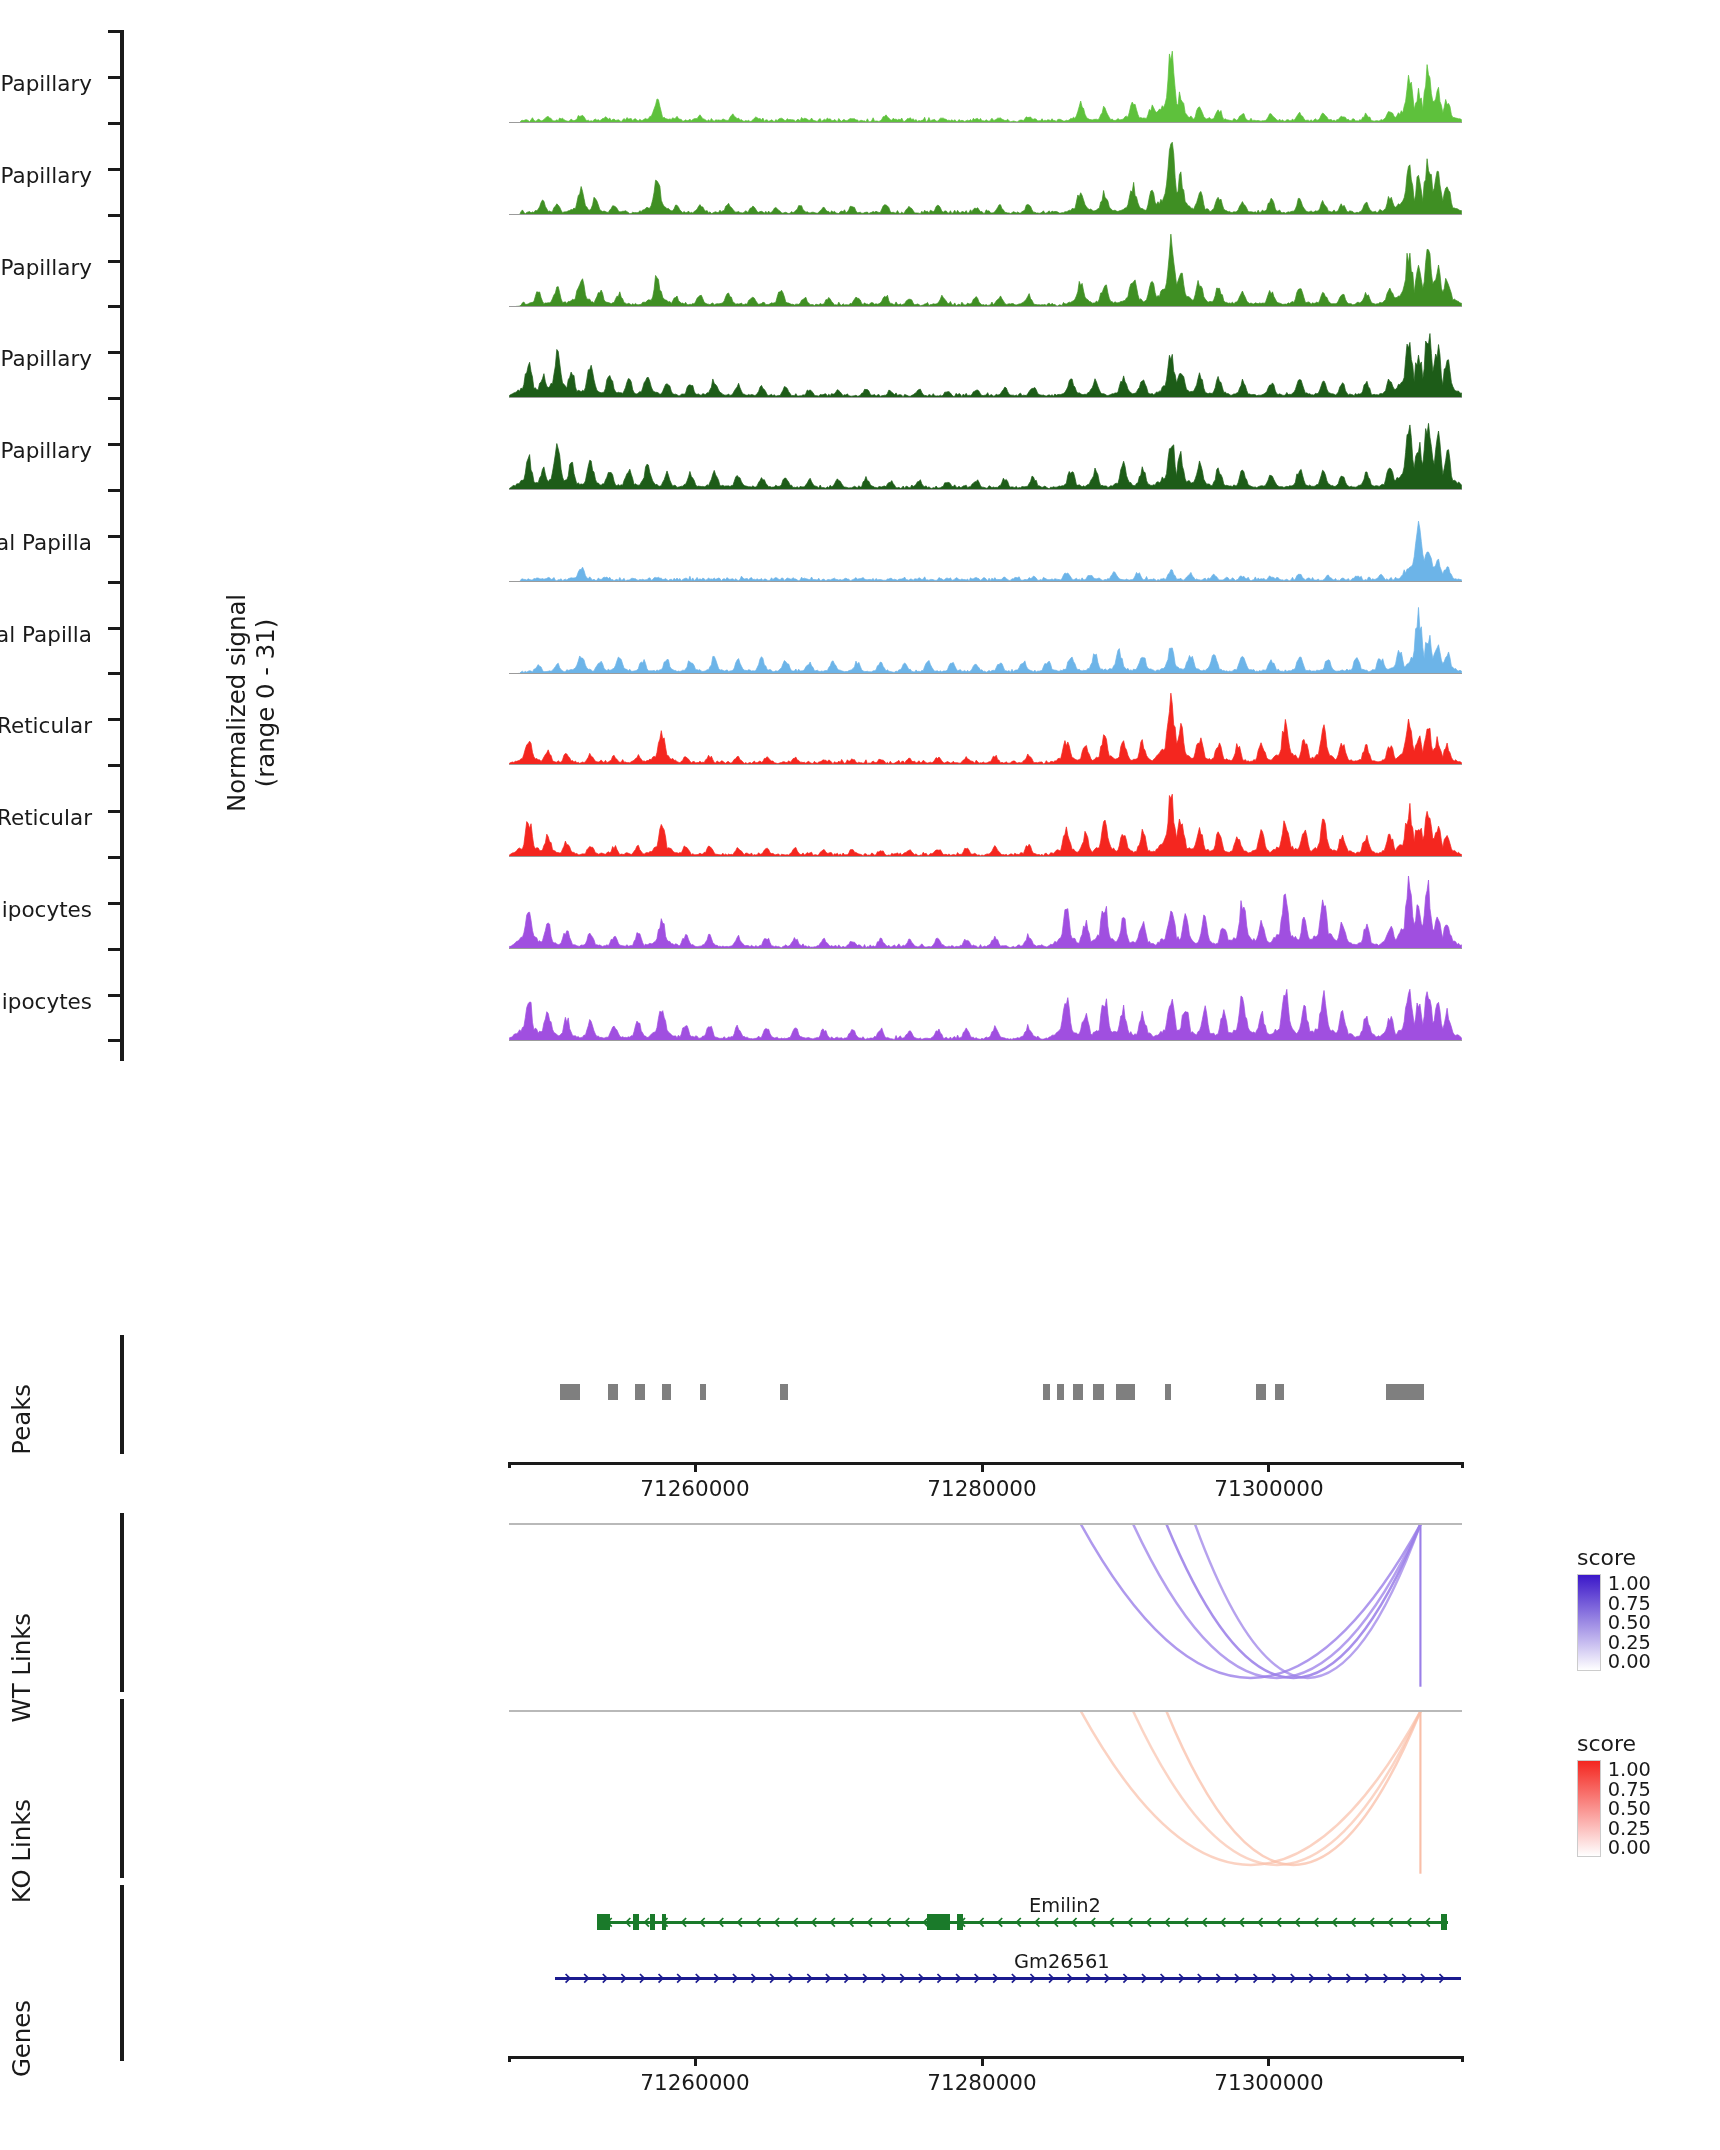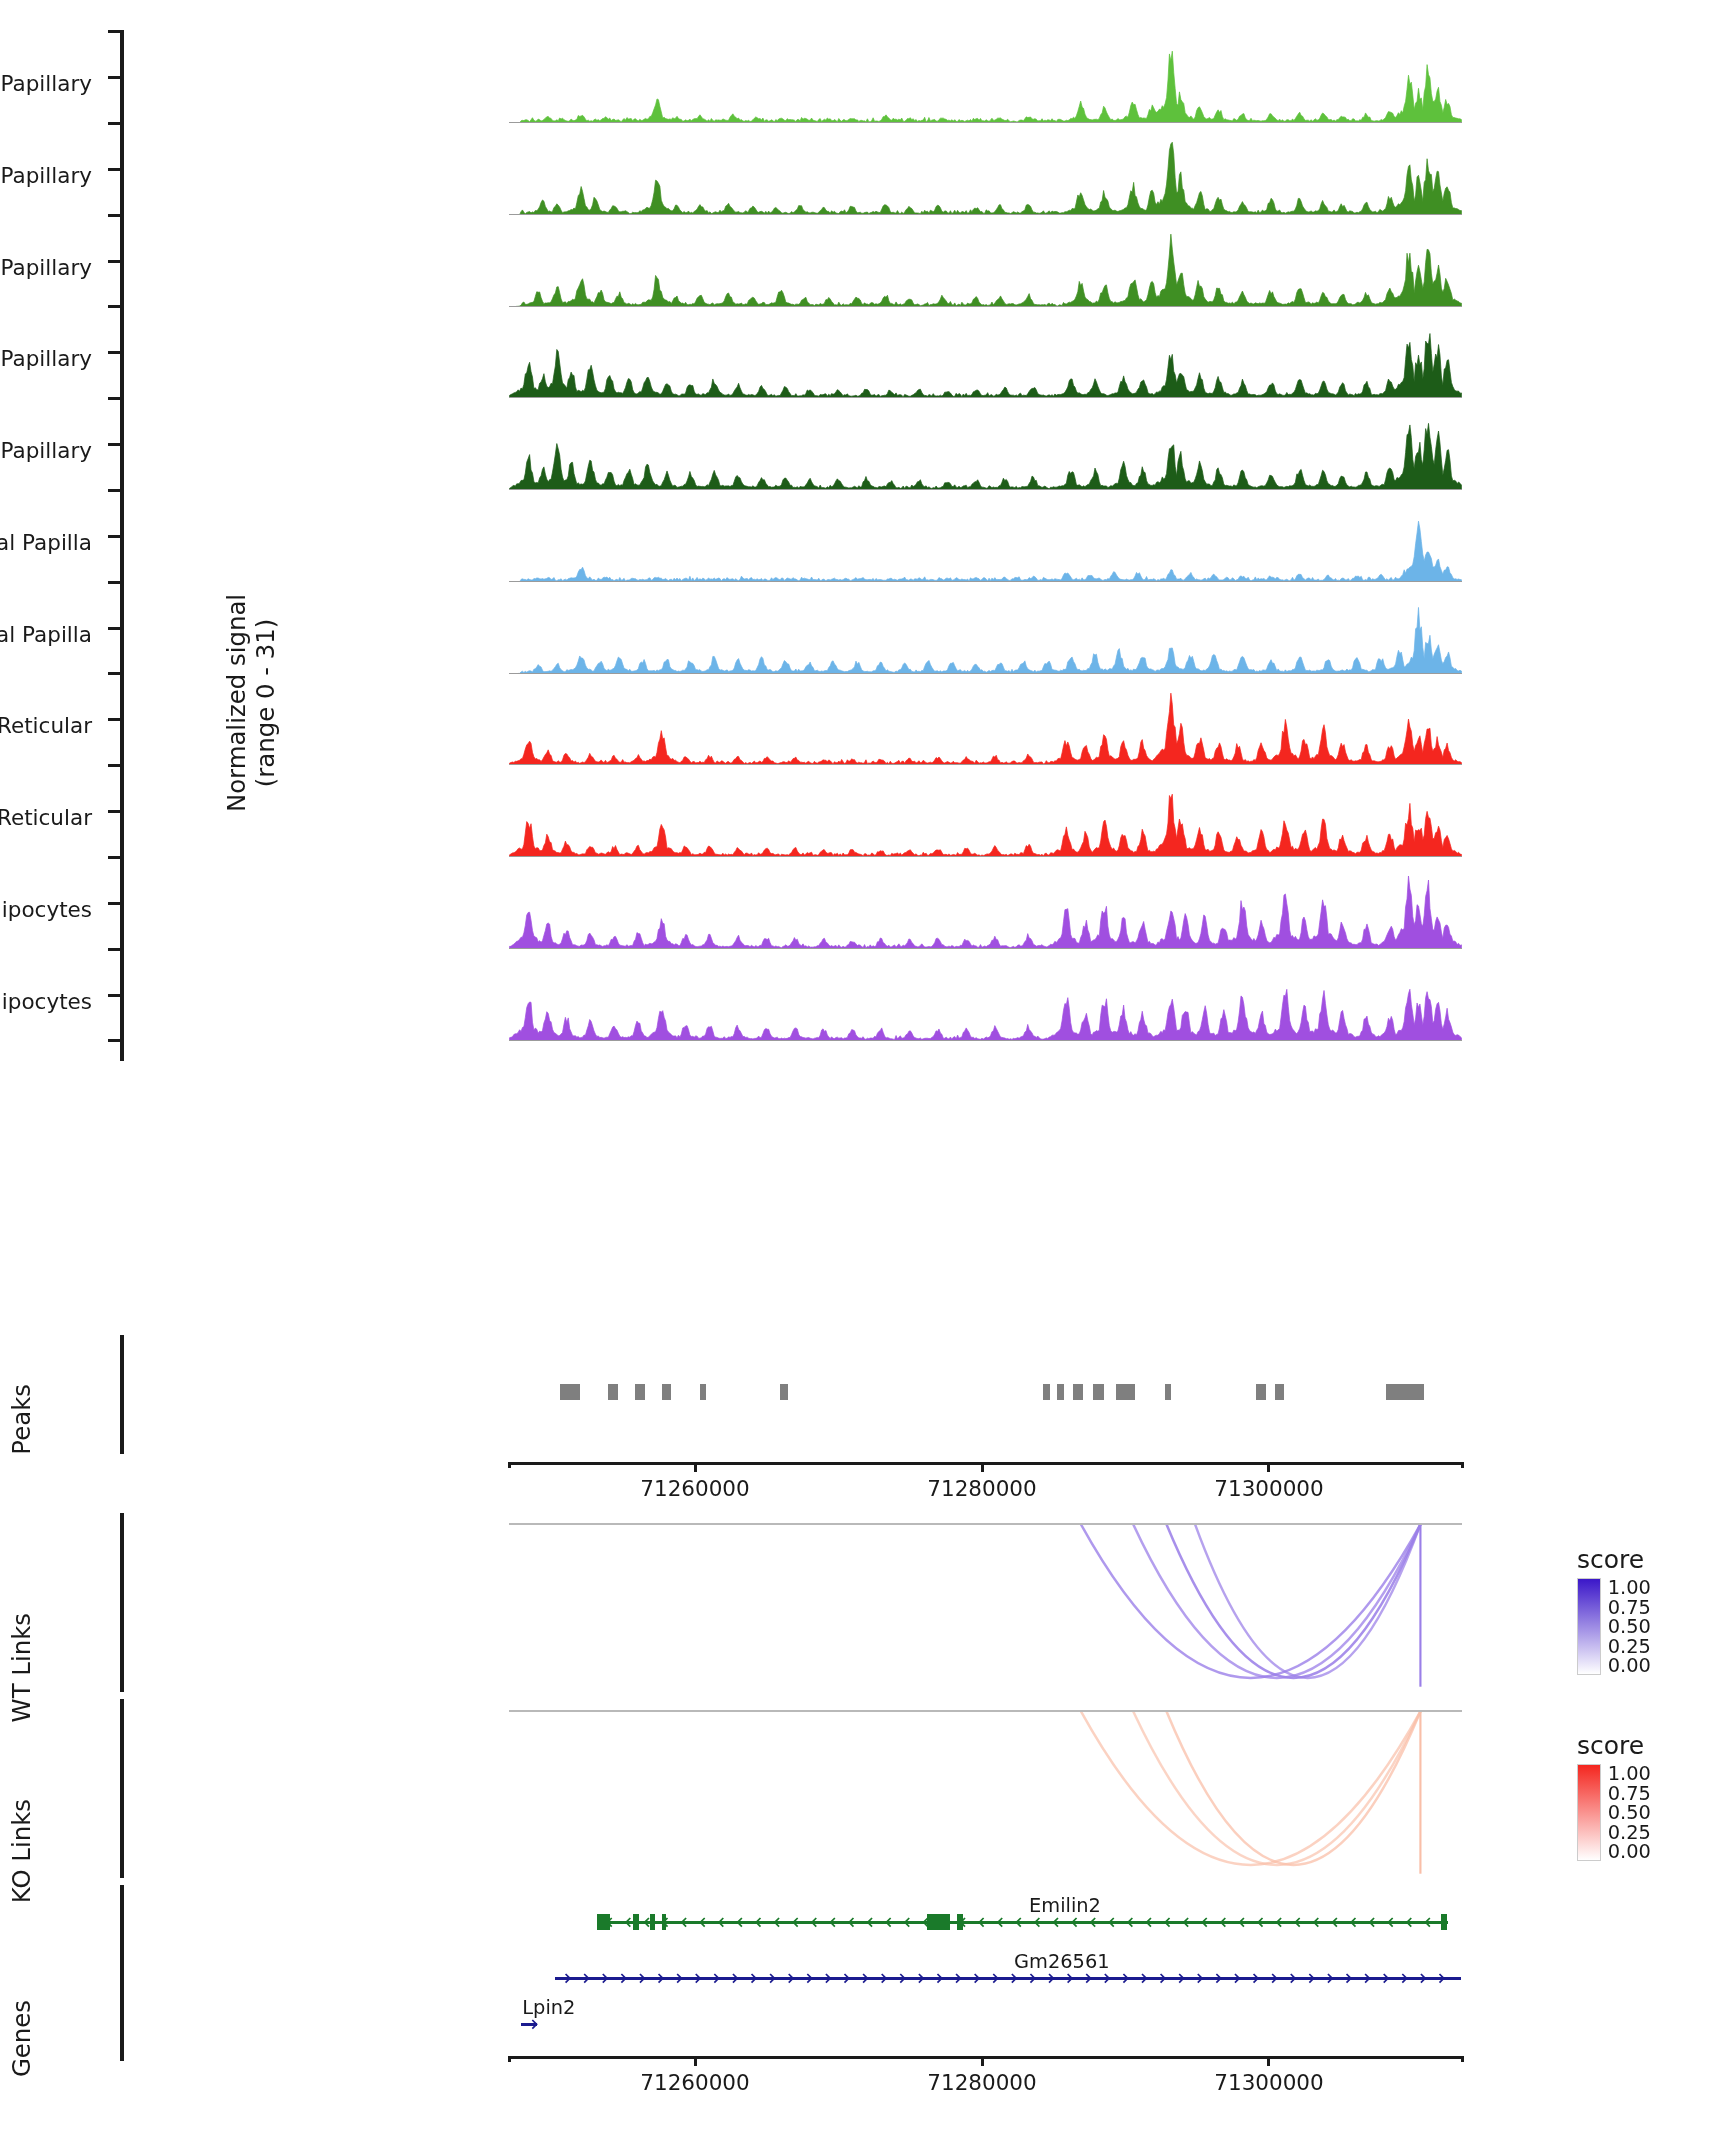--- a/index.html
+++ b/index.html
@@ -33,21 +33,21 @@
   .tick { position:absolute; width:2.2px; background:#1a1a1a; }
   .ticklabel { position:absolute; font-size:21.5px; transform:translateX(-50%); white-space:nowrap; }
   .xtitle { position:absolute; font-size:27px; text-align:center; width:100%; }
 
   
   .links-panel { position:absolute; }
   .links-top { position:absolute; left:0; right:0; top:0; height:2.2px; background:#b9b9b9; }
 
   
   .legend { position:absolute; }
-  .legend-title { font-size:25px; margin-bottom:4.3px; }
+  .legend-title { font-size:22px; margin-bottom:4.3px; }
   .legend-row { display:flex; align-items:stretch; }
   .legend-bar { width:21.5px; height:95px; }
   .legend-ticks { display:flex; flex-direction:column; justify-content:space-between; margin-left:7.2px; }
   .legend-ticks span { font-size:19.4px; line-height:1; }
 
   
   .gene-row { position:absolute; height:18.6px; }
   .gene-line { position:absolute; top:8px; height:2.9px; }
   .gene-exon { position:absolute; top:1.4px; height:16px; }
   .gene-name { position:absolute; font-size:19.4px; white-space:nowrap; }
@@ -329,27 +329,20 @@
             <path d="M1143.8400000000001,7 L1149.8400000000001,13 L1143.8400000000001,19" fill="none" stroke="#1b1b8f" stroke-width="2.4"></path>
             <path d="M1169.8400000000001,7 L1175.8400000000001,13 L1169.8400000000001,19" fill="none" stroke="#1b1b8f" stroke-width="2.4"></path>
             <path d="M1195.8400000000001,7 L1201.8400000000001,13 L1195.8400000000001,19" fill="none" stroke="#1b1b8f" stroke-width="2.4"></path>
             <path d="M1221.8400000000001,7 L1227.8400000000001,13 L1221.8400000000001,19" fill="none" stroke="#1b1b8f" stroke-width="2.4"></path>
             <path d="M1247.8400000000001,7 L1253.8400000000001,13 L1247.8400000000001,19" fill="none" stroke="#1b1b8f" stroke-width="2.4"></path>
             <path d="M1273.8400000000001,7 L1279.8400000000001,13 L1273.8400000000001,19" fill="none" stroke="#1b1b8f" stroke-width="2.4"></path>
             <path d="M1299.8400000000001,7 L1305.8400000000001,13 L1299.8400000000001,19" fill="none" stroke="#1b1b8f" stroke-width="2.4"></path>
           </svg></div>
         <div class="gene-name" style="left: 505px; top: -18.6px;">Gm26561</div>
       </div>
-      <div class="gene-row" style="left: 0px; top: 115px; width: 953px;">
-        <div class="gene-line" style="left: 12.4px; width: 16px; background: rgb(27, 27, 143);"></div>
-        <div class="arrowrow"><svg width="953" height="18.6" viewBox="0 0 1330 26">
-            <path d="M31.29,7 L37.29,13 L31.29,19" fill="none" stroke="#1b1b8f" stroke-width="2.4"></path>
-          </svg></div>
-        <div class="gene-name" style="left: 13.3px; top: -18.6px;">Lpin2</div>
-      </div>
     </div>
 
   <div id="xaxis-bottom" style="position: absolute; left: 0px; top: 2056px; width: 1721px; height: 50px;">
       <div class="xaxis-line" style="left: 509px; top: 0px; width: 953px;"></div>
       <div style="position: absolute; left: 694px; top: 0px; width: 2.9px; height: 10px; background: rgb(26, 26, 26);"></div>
       <div class="ticklabel" style="left: 695px; top: 14.3px;">71260000</div>
       <div style="position: absolute; left: 981px; top: 0px; width: 2.9px; height: 10px; background: rgb(26, 26, 26);"></div>
       <div class="ticklabel" style="left: 982px; top: 14.3px;">71280000</div>
       <div style="position: absolute; left: 1267px; top: 0px; width: 2.9px; height: 10px; background: rgb(26, 26, 26);"></div>
       <div class="ticklabel" style="left: 1269px; top: 14.3px;">71300000</div>

